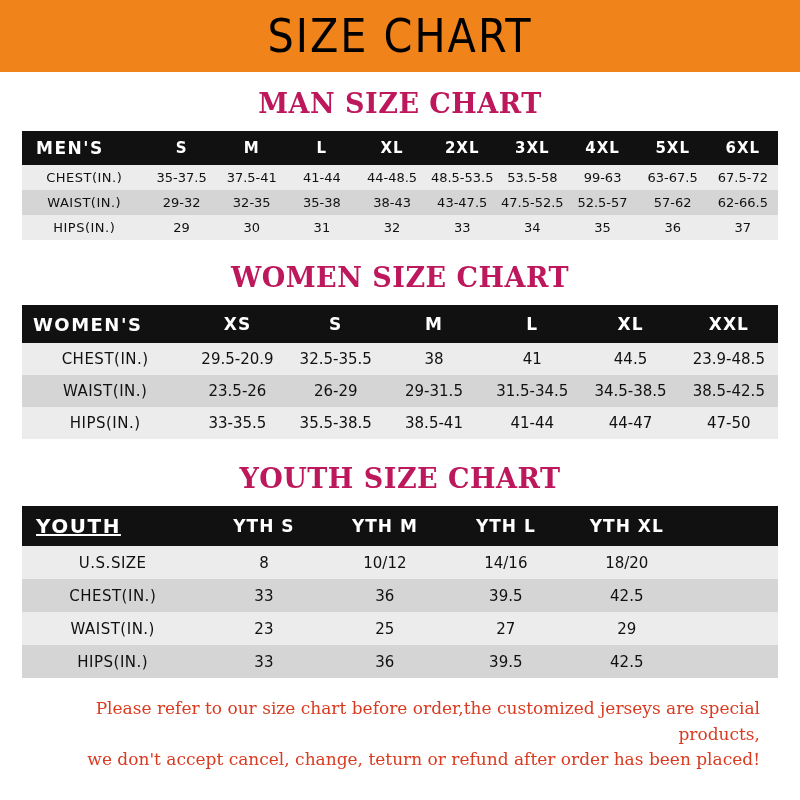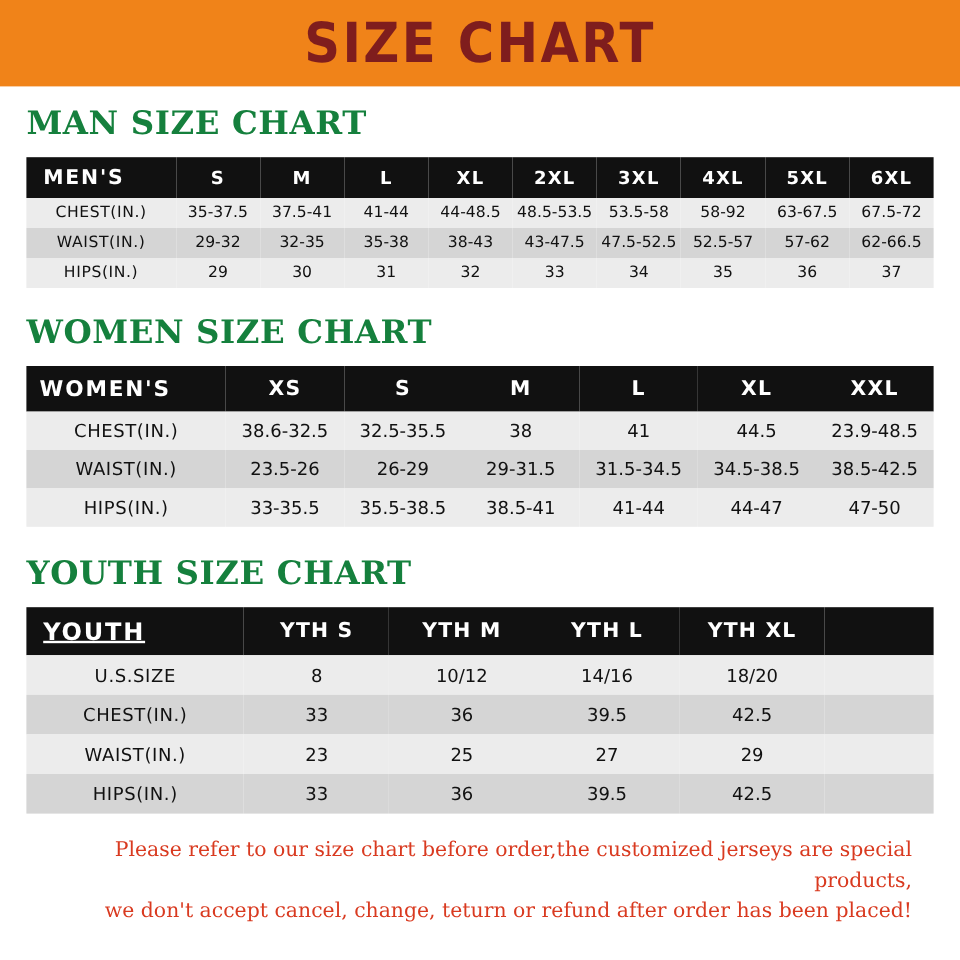--- a/index.html
+++ b/index.html
@@ -22,39 +22,40 @@
   
   .banner {
     height: 72px;
     background: #f08319;
     display: flex;
     align-items: center;
     justify-content: center;
   }
   .banner-title {
     font-family: "DejaVu Sans", sans-serif;
-    font-weight: bold;
+    font-weight: normal;
     font-size: 46px;
     letter-spacing: 2px;
-    color: #7f1d1d;
+    color: #000000;
     line-height: 1;
     text-align: center;
     font-stretch: condensed;
   }
 
   .content {
     padding: 0 22px;
   }
 
   
   .section-title {
+    text-align: center;
     font-family: "DejaVu Serif", serif;
     font-weight: bold;
     font-size: 27px;
-    color: #15803d;
+    color: #be185d;
     letter-spacing: 0.5px;
   }
   .t-man   { margin-top: 16px; margin-bottom: 12px; }
   .t-women { margin-top: 22px; margin-bottom: 12px; }
   .t-youth { margin-top: 24px; margin-bottom: 12px; }
 
   
   table {
     width: 100%;
     border-collapse: collapse;
@@ -153,21 +154,21 @@
       </thead>
       <tbody>
         <tr class="odd">
           <td class="rowlabel">CHEST(IN.)</td>
           <td>35-37.5</td>
           <td>37.5-41</td>
           <td>41-44</td>
           <td>44-48.5</td>
           <td>48.5-53.5</td>
           <td>53.5-58</td>
-          <td>58-92</td>
+          <td>99-63</td>
           <td>63-67.5</td>
           <td>67.5-72</td>
         </tr>
         <tr class="even">
           <td class="rowlabel">WAIST(IN.)</td>
           <td>29-32</td>
           <td>32-35</td>
           <td>35-38</td>
           <td>38-43</td>
           <td>43-47.5</td>
@@ -209,21 +210,21 @@
           <th>S</th>
           <th>M</th>
           <th>L</th>
           <th>XL</th>
           <th>XXL</th>
         </tr>
       </thead>
       <tbody>
         <tr class="odd">
           <td class="rowlabel">CHEST(IN.)</td>
-          <td>38.6-32.5</td>
+          <td>29.5-20.9</td>
           <td>32.5-35.5</td>
           <td>38</td>
           <td>41</td>
           <td>44.5</td>
           <td>23.9-48.5</td>
         </tr>
         <tr class="even">
           <td class="rowlabel">WAIST(IN.)</td>
           <td>23.5-26</td>
           <td>26-29</td>

